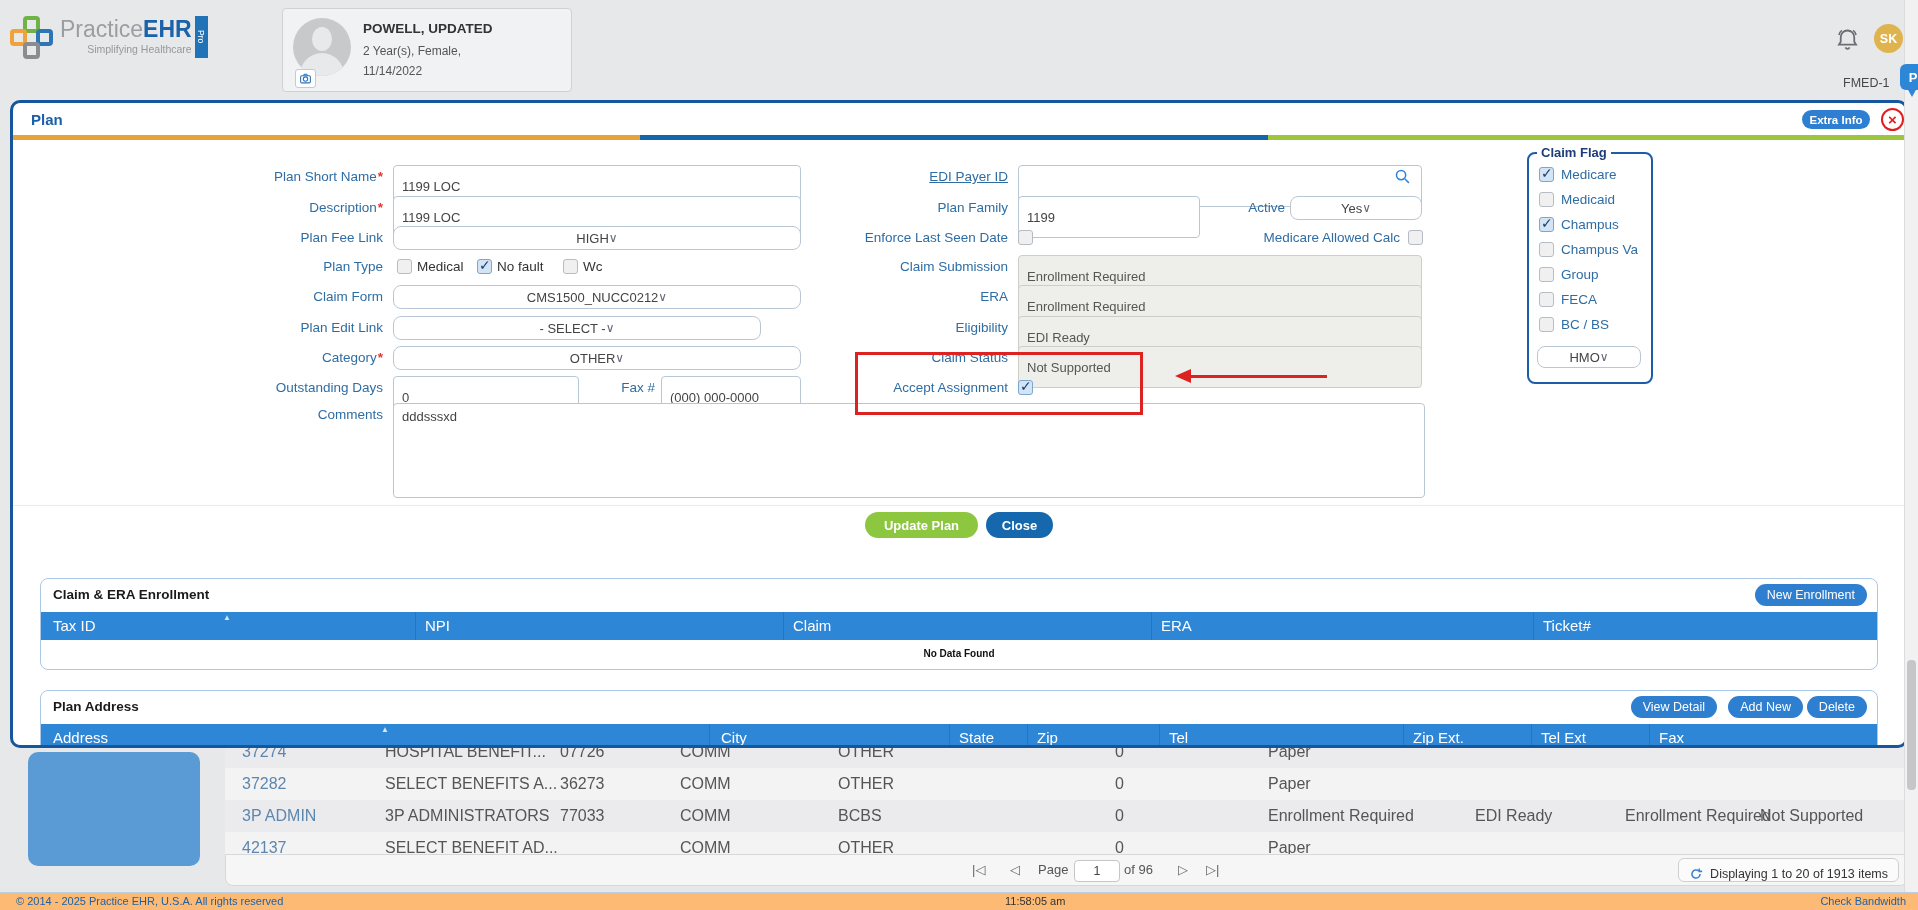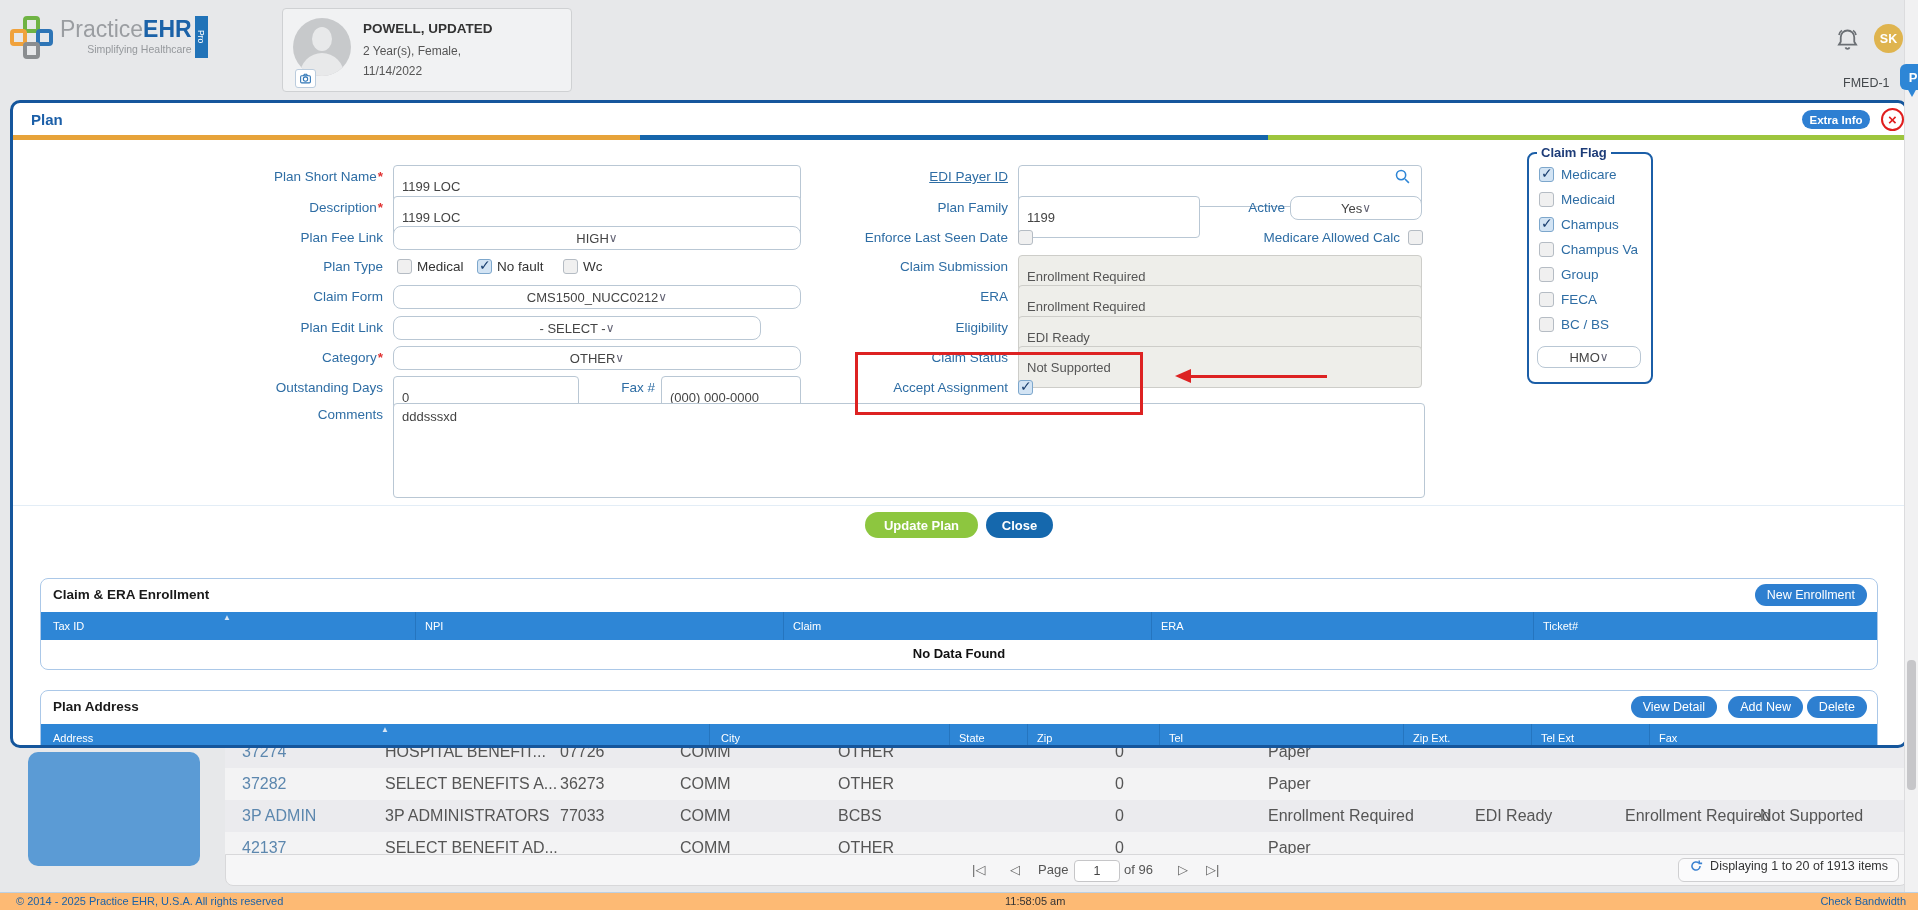--- a/index.html
+++ b/index.html
@@ -43,21 +43,21 @@
   .bgc.link{color:#5c87ae}
   .c0{left:17px}.c1{left:160px}.c2{left:335px}.c3{left:455px}.c4{left:613px}
   .c5{left:890px}.c6{left:1043px}.c7{left:1250px}.c8{left:1400px}.c9{left:1535px}
   .pagbar{position:absolute;left:225px;top:854px;width:1683px;height:32px;background:#f6f6f7;
           border:1px solid #d8d8da;border-radius:0 0 8px 8px;box-sizing:border-box;z-index:1}
   .pag-it{position:absolute;top:0;line-height:30px;font-size:13px;color:#555}
   .pag-ico{font-size:13px;color:#666;cursor:pointer}
   .pag-input{position:absolute;left:848px;top:5px;width:40px;height:18px;border:1px solid #c6c6c8;border-radius:4px;
              text-align:center;font-size:12.5px;color:#444;background:#fff}
   .status-box{position:absolute;right:8px;top:3px;height:24px;border:1px solid #cfcfd1;border-radius:6px;background:#fbfbfc;
-              display:flex;align-items:flex-start;gap:7px;padding:0 10px;font-size:12.5px;color:#333;box-sizing:border-box}
+              display:flex;align-items:flex-end;gap:7px;padding:0 10px;font-size:12.5px;color:#333;box-sizing:border-box}
   .status-box svg{width:14px;height:14px}
 
   
   .dialog{position:absolute;left:10px;top:100px;width:1898px;height:648px;background:#fff;border:3px solid #15569c;
           border-radius:10px;box-sizing:border-box;overflow:hidden;z-index:5}
   .dlg-title{position:absolute;left:18px;top:8px;font-size:15px;font-weight:bold;color:#1b5fa8}
   .extra-info{position:absolute;left:1789px;top:7px;width:68px;height:19px;background:#2e7fd2;color:#fff;
               border-radius:10px;font-size:11.5px;font-weight:bold;display:flex;align-items:center;justify-content:center}
   .dlg-close{position:absolute;left:1868px;top:5px;width:23px;height:23px;border:2px solid #e01e1e;border-radius:50%;
              color:#e01e1e;font-size:15px;font-weight:bold;display:flex;align-items:center;justify-content:center;
@@ -95,24 +95,24 @@
   .btn{position:absolute;top:409px;height:26px;border-radius:14px;color:#fff;font-size:13px;font-weight:bold;
        display:flex;align-items:center;justify-content:center}
   .btn-update{left:852px;width:113px;background:#8dc63f}
   .btn-close{left:973px;width:67px;background:#1568ad}
 
   .panel{position:absolute;left:27px;width:1838px;background:#fff;border:1px solid #abc8e8;border-radius:8px;box-sizing:border-box}
   .panel-title{position:absolute;left:12px;top:8px;font-size:13.5px;font-weight:bold;color:#1a1a1a}
   .pill-sm{position:absolute;top:5px;height:22px;border-radius:12px;background:#2e7fd0;color:#fff;font-size:12.5px;
            display:flex;align-items:center;justify-content:center;padding:0 12px;box-sizing:border-box;white-space:nowrap}
   .bluehead{position:absolute;left:0;right:0;top:33px;height:28px;background:#2e86d6}
-  .thc{position:absolute;color:#fff;font-size:11px;line-height:28px;white-space:nowrap}
+  .thc{position:absolute;color:#fff;font-size:15px;line-height:28px;white-space:nowrap}
   .vsep{position:absolute;top:0;width:1px;height:28px;background:rgba(10,60,110,.22)}
   .sort{color:#d8e6f5;font-size:8px;position:absolute;top:1px}
-  .nodata{position:absolute;left:0;right:0;top:61px;text-align:center;font-size:13px;font-weight:bold;color:#111;line-height:28px}
+  .nodata{position:absolute;left:0;right:0;top:61px;text-align:center;font-size:10px;font-weight:bold;color:#111;line-height:28px}
 
   .ann-rect{position:absolute;left:842px;top:249px;width:282px;height:57px;border:3px solid #dd2222;z-index:3}
   .ann-line{position:absolute;left:1178px;top:272px;width:136px;height:3px;background:#dd2222;z-index:3}
   .ann-head{position:absolute;left:1162px;top:266px;width:0;height:0;border:7px solid transparent;
             border-right:16px solid #dd2222;border-left:0;z-index:3}
 
   
   .sb-track{position:absolute;left:1904px;top:0;width:14px;height:910px;background:#f1f1f2;border-left:1px solid #dcdcde;z-index:6}
   .sb-thumb{position:absolute;left:2px;top:660px;width:9px;height:130px;background:#c6c6c9;border-radius:4px}
   .footer{position:absolute;left:0;top:892px;width:1918px;height:18px;background:#fdba74;border-top:1px solid #bcd0e2;z-index:7}

